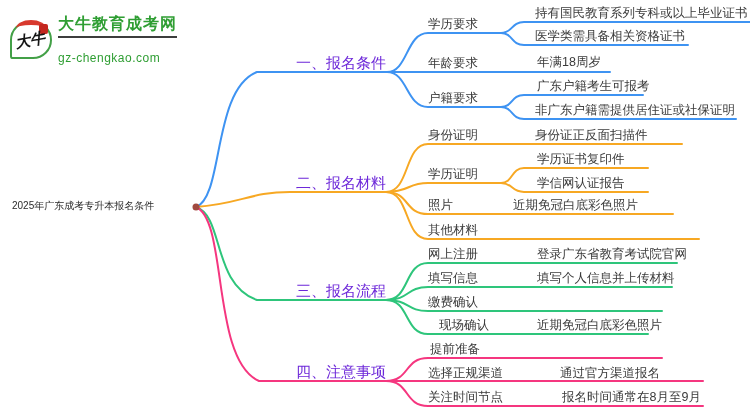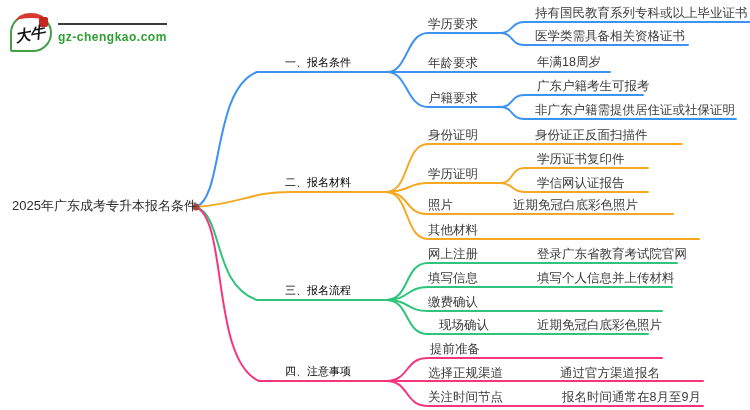--- a/index.html
+++ b/index.html
@@ -5,22 +5,22 @@
   html,body{margin:0;padding:0;background:#fff;}
   #canvas{
     position:relative;width:750px;height:410px;background:#ffffff;
     font-family:"Liberation Sans", sans-serif;overflow:hidden;
   }
   #wires{position:absolute;left:0;top:0;}
   .node{
     position:absolute;white-space:nowrap;color:#3a3a3a;
     font-size:12.5px;line-height:15px;cursor:default;
   }
-  .root{font-size:13px;color:#2b2b2b;line-height:17px;}
-  .bl{font-size:11px;color:#000000;}
+  .root{font-size:10px;color:#2b2b2b;line-height:17px;}
+  .bl{font-size:15px;color:#6d28d9;margin-left:11px;}
   
   .logo{position:absolute;left:10px;top:14px;display:flex;align-items:center;gap:6px;}
   .logo-bubble{
     position:relative;width:42px;height:38px;border:2px solid #43a047;
     border-radius:20px 20px 20px 3px;background:#fff;box-sizing:border-box;
     display:flex;align-items:center;justify-content:center;
   }
   .logo-arc{
     position:absolute;top:-3px;left:4px;width:30px;height:12px;
     border-top:5px solid #d8392e;border-radius:50%;
@@ -28,22 +28,22 @@
   .logo-seal{
     position:absolute;top:1px;right:2px;width:9px;height:10px;
     background:#c4271f;border-radius:2px;
   }
   .logo-hanzi{
     font-size:15px;font-weight:bold;color:#141414;
     transform:rotate(-10deg) translate(-1px,1px);font-style:italic;
   }
   .logo-title{font-size:16px;font-weight:bold;color:#2f9e33;letter-spacing:1px;}
   .logo-domain{
-    font-size:12px;font-weight:bold;color:#2f9e33;letter-spacing:.5px;
-    border-top:2px solid #3d3d3d;margin-top:1px;padding-top:5px;
+    font-size:12px;font-weight:normal;color:#2f9e33;letter-spacing:.5px;
+    border-top:2px solid #3d3d3d;margin-top:1px;padding-top:13px;
   }
 </style>
 </head>
 <body>
 
 <div id="canvas">
 
   <svg id="wires" width="750" height="410" viewBox="0 0 750 410">
 
     <g fill="none" stroke-width="2" stroke-linecap="round" stroke="#3e93f2">
@@ -83,20 +83,21 @@
     <circle cx="196" cy="207" r="3.5" fill="#a14a40"></circle>
   </svg>
 
   <div class="logo">
     <div class="logo-bubble">
       <span class="logo-arc"></span>
       <span class="logo-seal"></span>
       <span class="logo-hanzi">大牛</span>
     </div>
     <div>
+      <div class="logo-title">大牛教育成考网</div>
       <div class="logo-domain">gz-chengkao.com</div>
     </div>
   </div>
 
   <div class="node root" style="left:12px;top:197px">2025年广东成考专升本报名条件</div>
 
   <div class="node bl" style="left:285px;top:55px">一、报名条件</div>
   <div class="node bl" style="left:285px;top:175px">二、报名材料</div>
   <div class="node bl" style="left:285px;top:283px">三、报名流程</div>
   <div class="node bl" style="left:285px;top:364px">四、注意事项</div>

